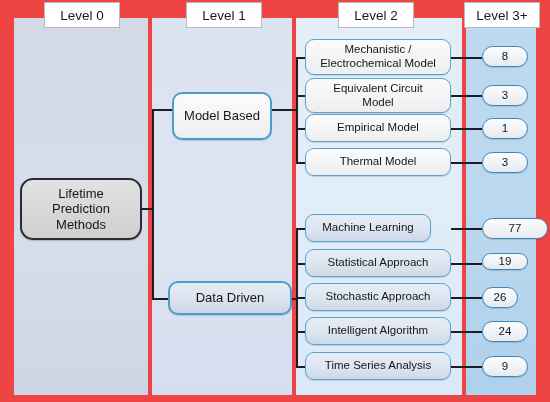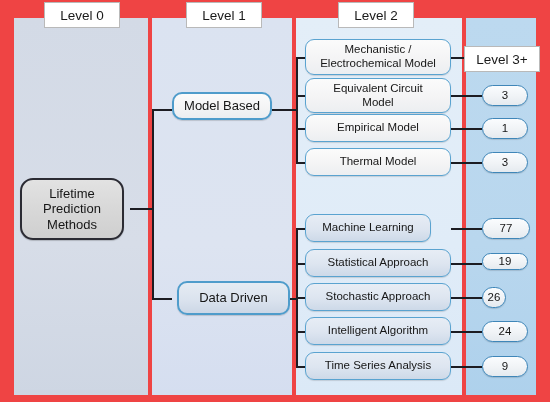--- a/index.html
+++ b/index.html
@@ -40,21 +40,21 @@
     align-items: center;
     justify-content: center;
     font-size: 13.5px;
     color: #1a1a1a;
     box-sizing: border-box;
     z-index: 6;
   }
   .hdr-0 { left: 44px;  width: 76px; }
   .hdr-1 { left: 186px; width: 76px; }
   .hdr-2 { left: 338px; width: 76px; }
-  .hdr-3 { left: 464px; width: 76px; margin-top: 44px; }
+  .hdr-3 { left: 464px; width: 76px; }
 
   
   .line {
     position: absolute;
     background: #1c1c22;
     z-index: 2;
   }
   .line.h { height: 1.6px; }
   .line.v { width: 1.6px; }
 
@@ -156,33 +156,33 @@
   <div class="line h" style="left:451px; top:57px;  width:31px;"></div>
   <div class="line h" style="left:451px; top:95px;  width:31px;"></div>
   <div class="line h" style="left:451px; top:128px; width:31px;"></div>
   <div class="line h" style="left:451px; top:162px; width:31px;"></div>
   <div class="line h" style="left:451px; top:228px; width:31px;"></div>
   <div class="line h" style="left:451px; top:263px; width:31px;"></div>
   <div class="line h" style="left:451px; top:297px; width:31px;"></div>
   <div class="line h" style="left:451px; top:331px; width:31px;"></div>
   <div class="line h" style="left:451px; top:366px; width:31px;"></div>
 
-  <div class="node node-root" style="left:20px; top:178px; width:104px; height:62px;">
+  <div class="node node-root" style="left:20px; top:178px; width:122px; height:62px;">
     <div>
       <span>Lifetime</span>
       <span>Prediction</span>
       <span>Methods</span>
     </div>
   </div>
 
-  <div class="node node-l1 fill-white" style="left:172px; top:92px; width:100px; height:28px;">
+  <div class="node node-l1 fill-white" style="left:172px; top:92px; width:100px; height:48px;">
     <span>Model Based</span>
   </div>
 
-  <div class="node node-l1 fill-blue" style="left:177px; top:281px; width:113px; height:34px;">
+  <div class="node node-l1 fill-blue" style="left:168px; top:281px; width:124px; height:34px;">
     <span>Data Driven</span>
   </div>
 
   <div class="node node-l2 fill-white" style="left:305px; top:78px; width:146px; height:35px;">
     <div>
       <span>Equivalent Circuit</span>
       <span>Model</span>
     </div>
   </div>
 
@@ -230,29 +230,29 @@
   </div>
 
   <div class="node node-l3" style="left:482px; top:118px; width:46px; height:21px;">
     <span>1</span>
   </div>
 
   <div class="node node-l3" style="left:482px; top:152px; width:46px; height:21px;">
     <span>3</span>
   </div>
 
-  <div class="node node-l3" style="left:482px; top:218px; width:48px; height:21px;">
+  <div class="node node-l3" style="left:482px; top:218px; width:66px; height:21px;">
     <span>77</span>
   </div>
 
   <div class="node node-l3" style="left:482px; top:253px; width:46px; height:17px;">
     <span>19</span>
   </div>
 
-  <div class="node node-l3" style="left:482px; top:287px; width:24px; height:21px;">
+  <div class="node node-l3" style="left:482px; top:287px; width:36px; height:21px;">
     <span>26</span>
   </div>
 
   <div class="node node-l3" style="left:482px; top:321px; width:46px; height:21px;">
     <span>24</span>
   </div>
 
   <div class="node node-l3" style="left:482px; top:356px; width:46px; height:21px;">
     <span>9</span>
   </div>

